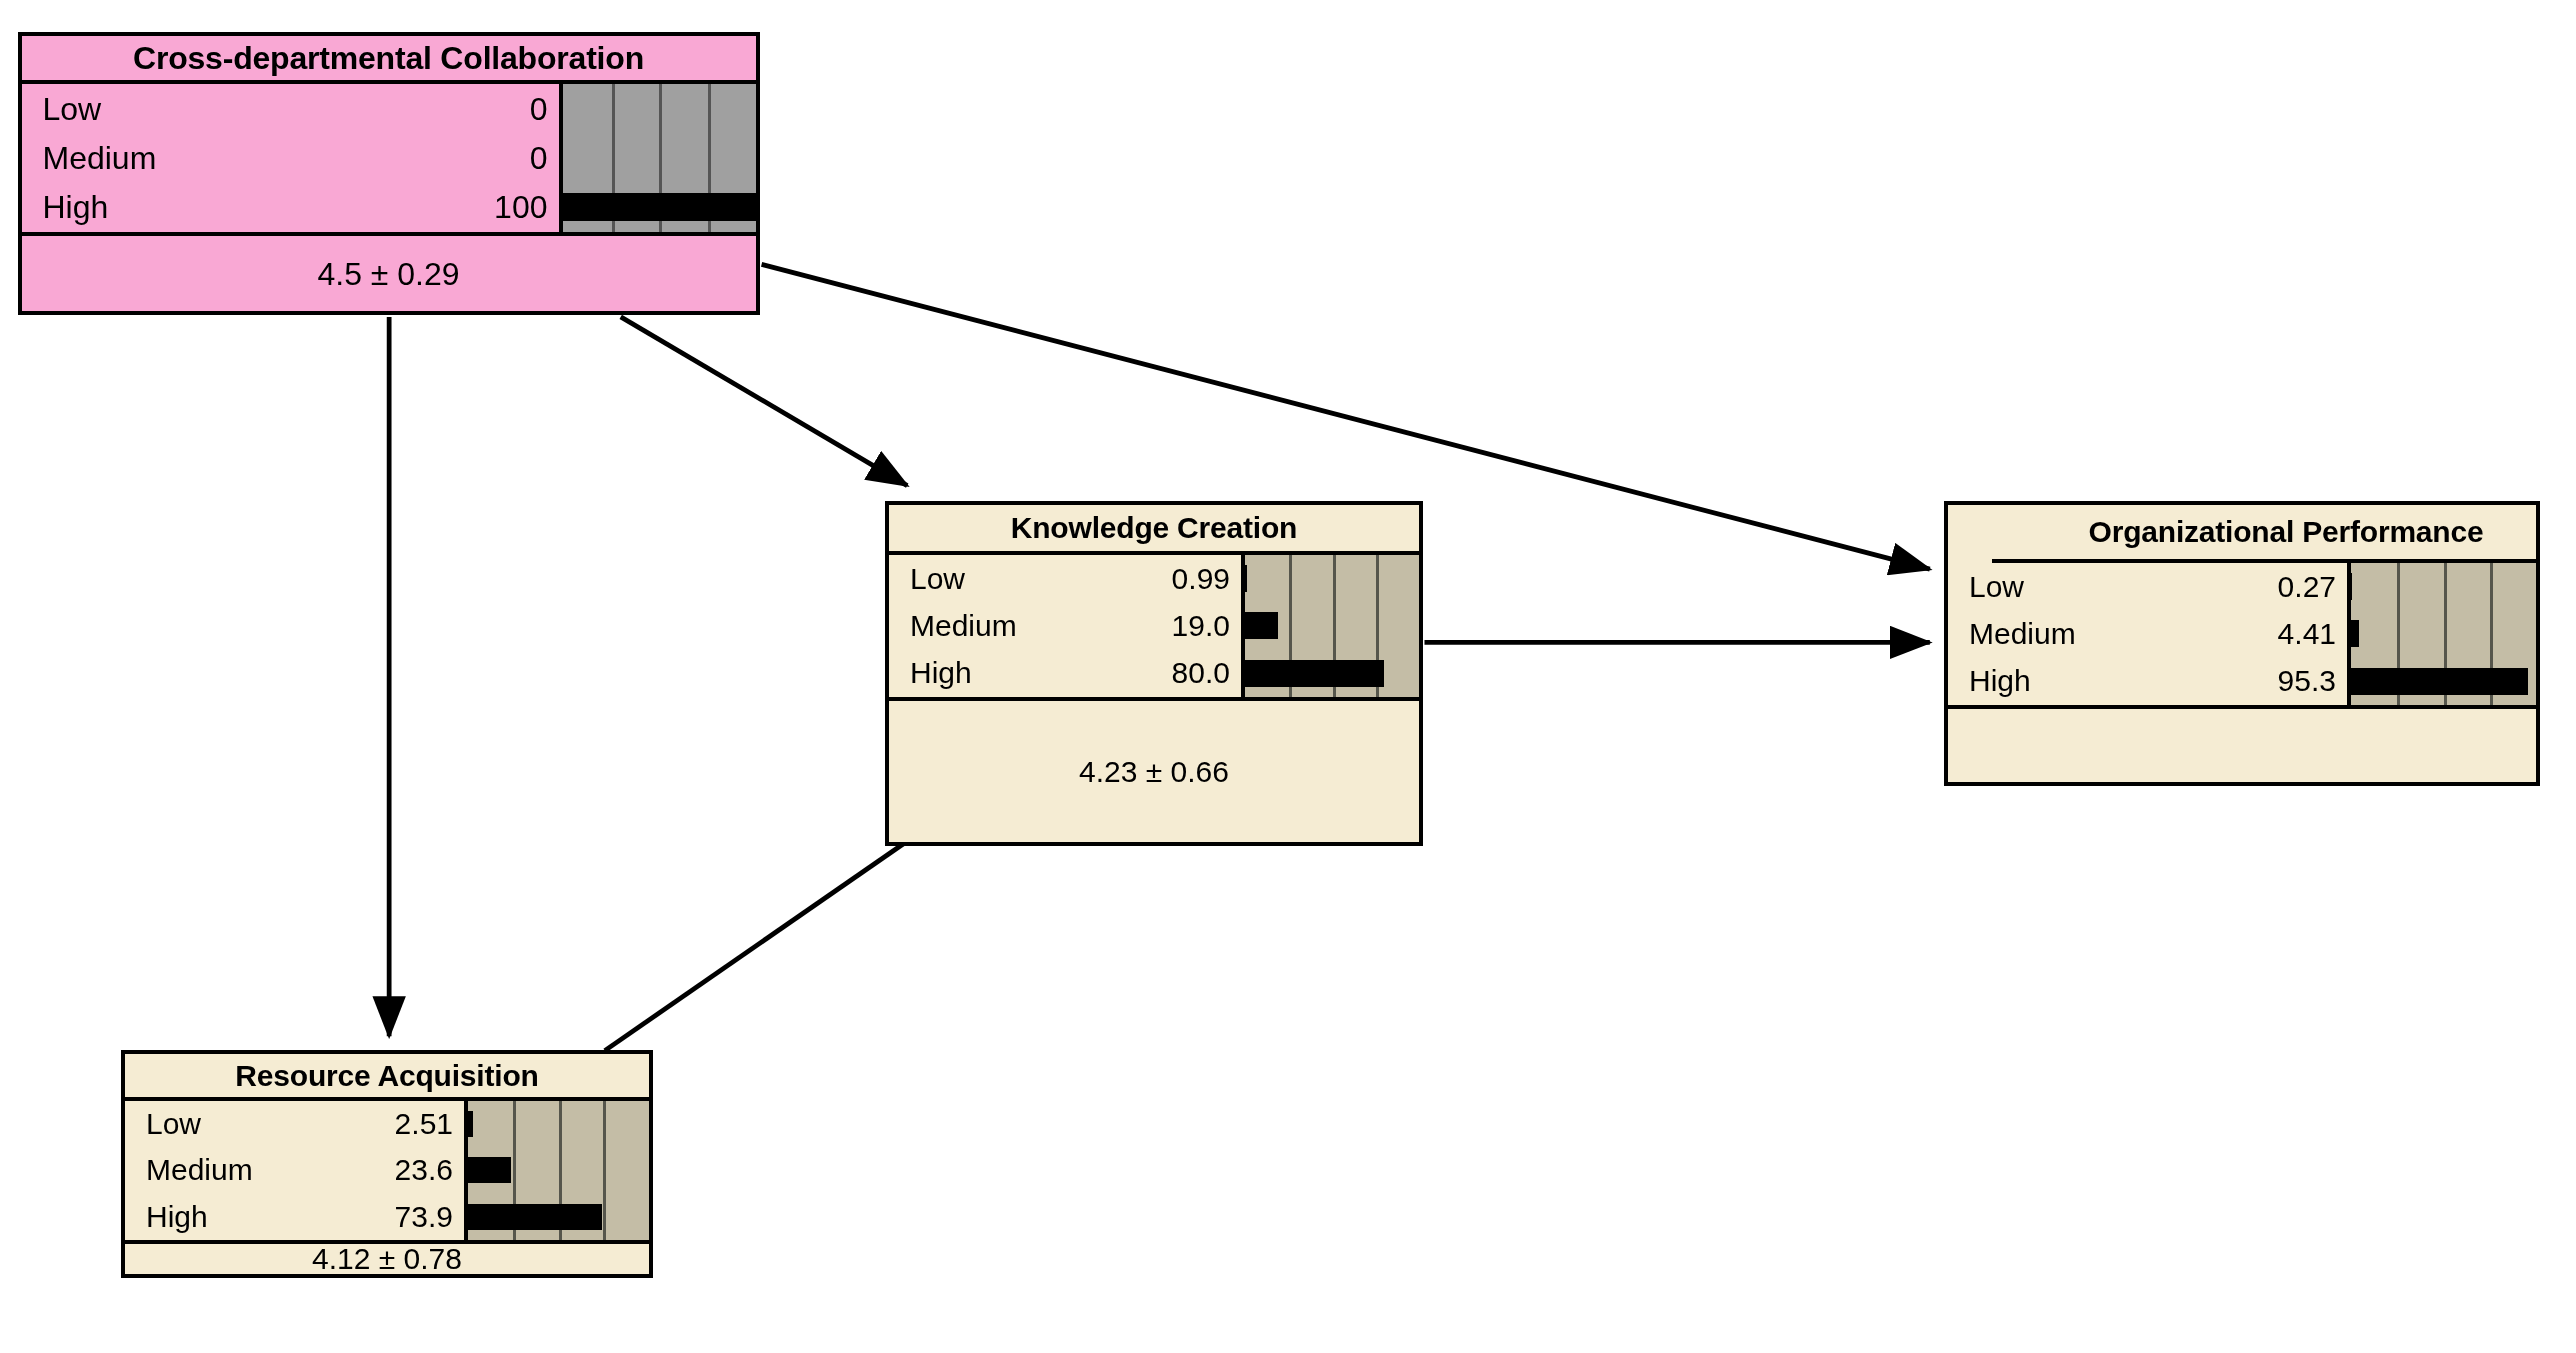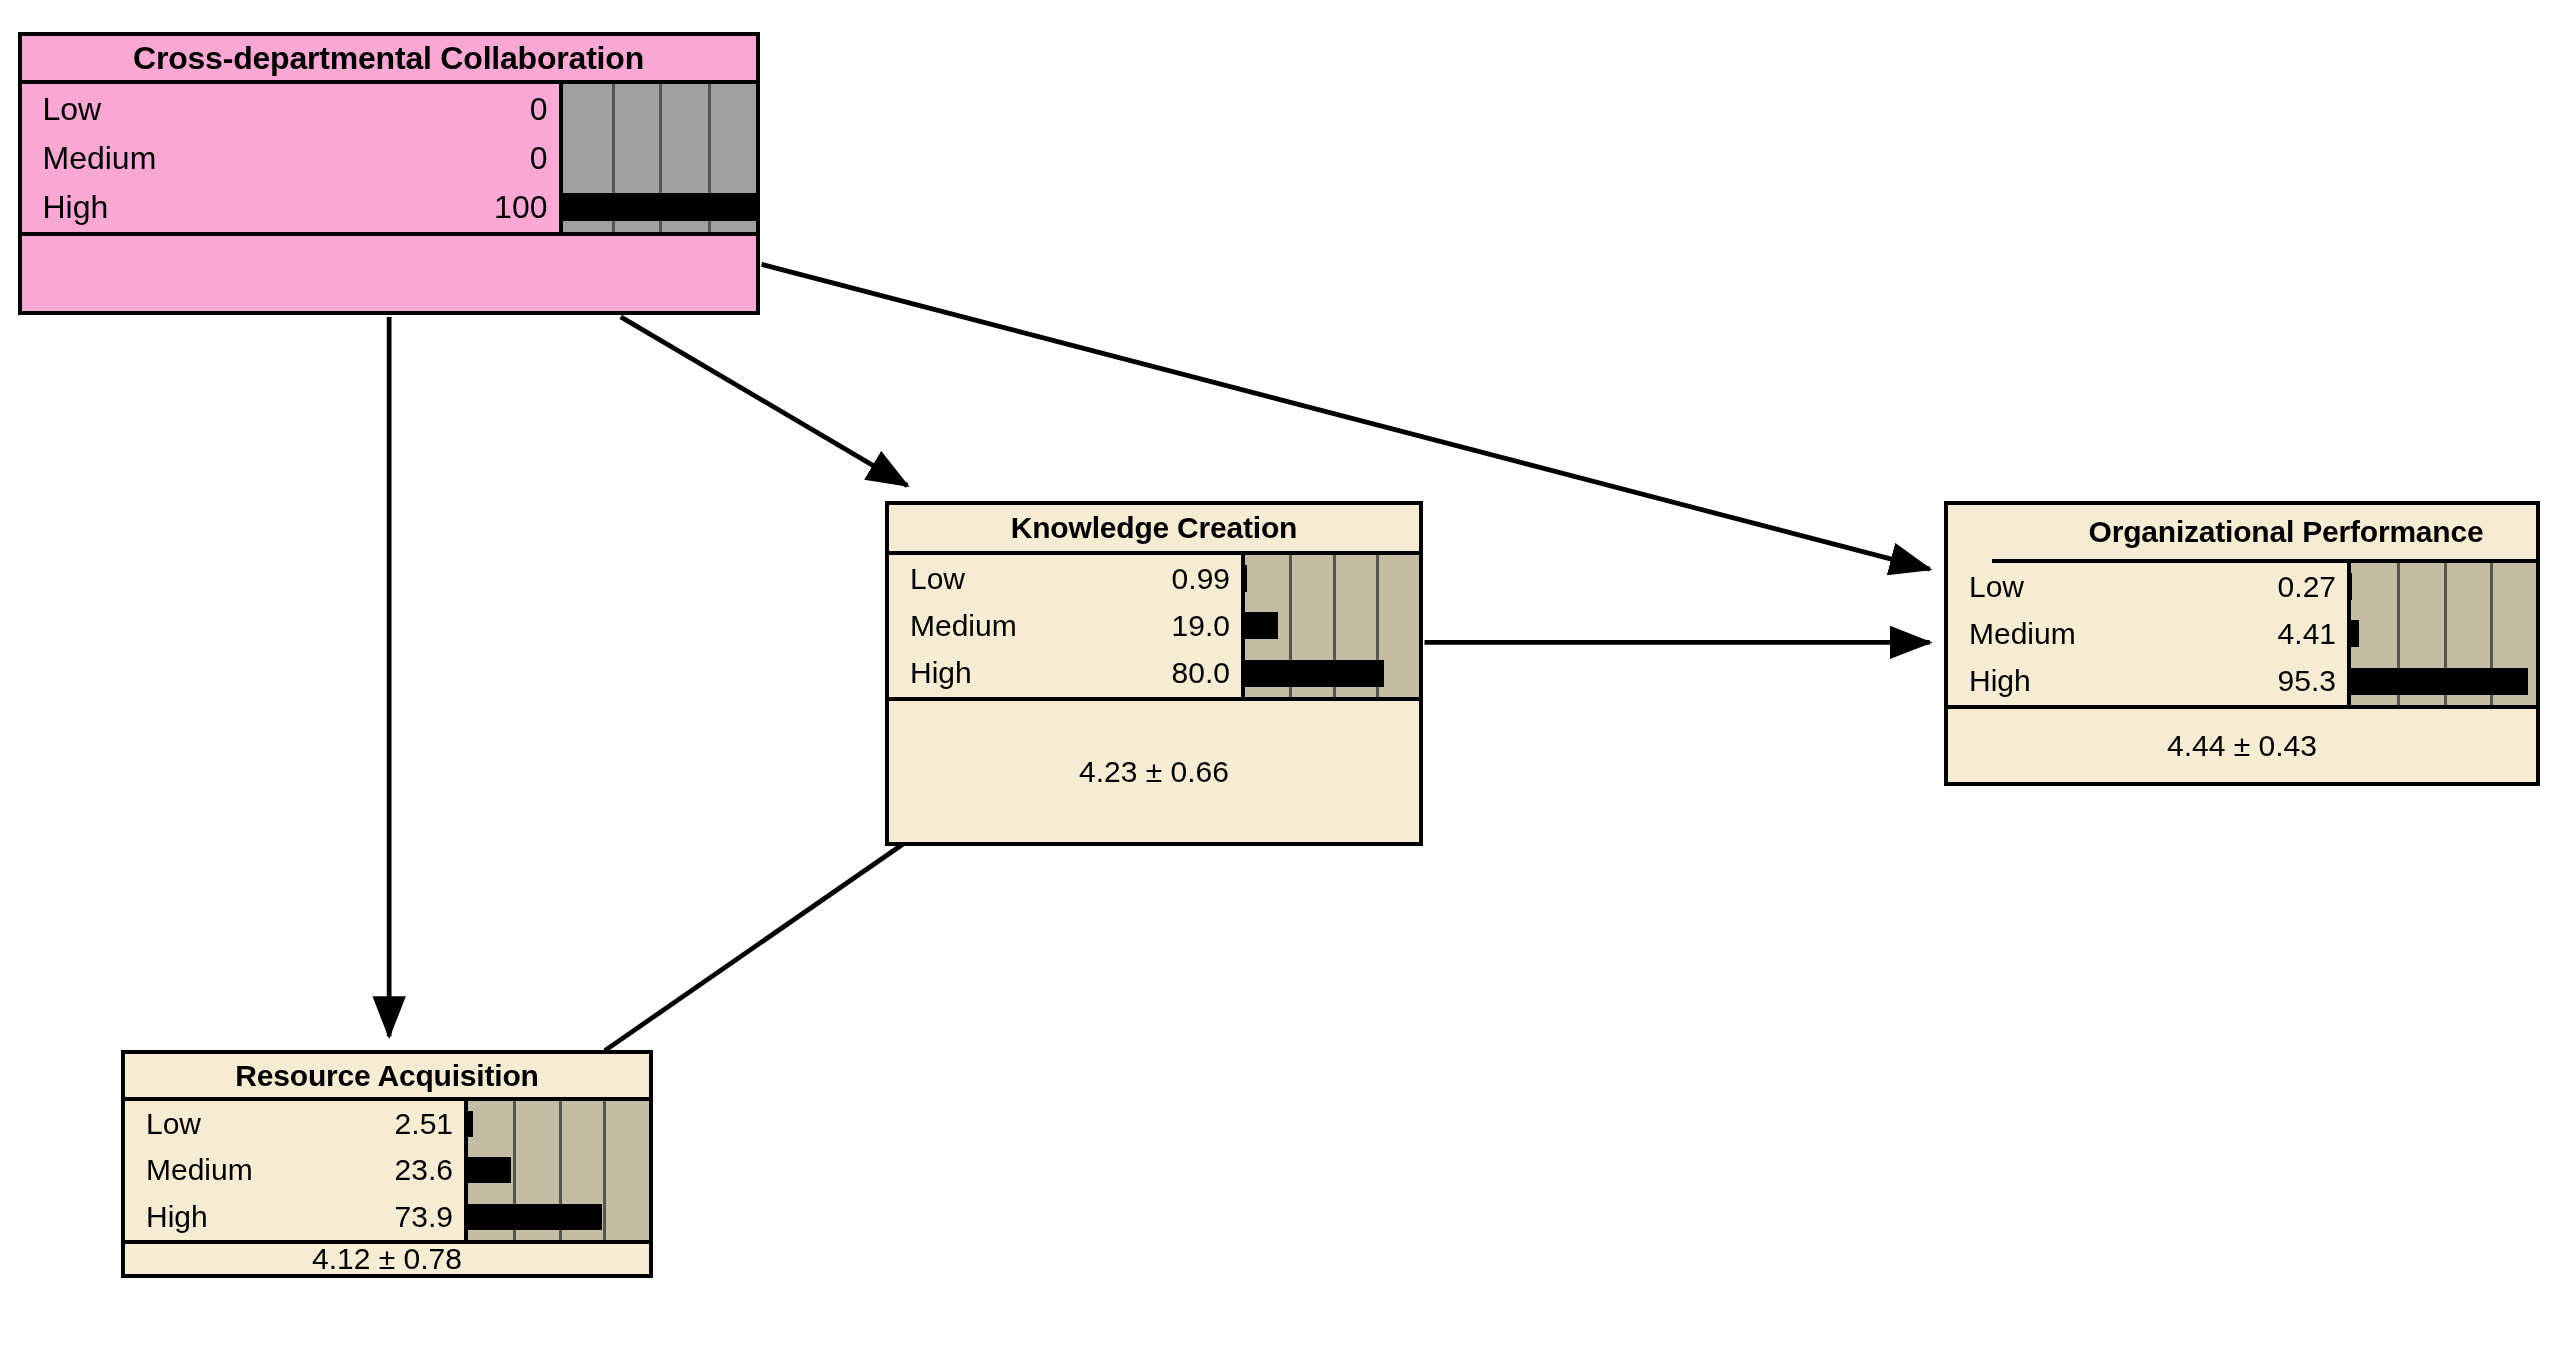--- a/index.html
+++ b/index.html
@@ -186,20 +186,21 @@
             <div class="bar-fill" style="width: 0px; height: 28px;"></div>
           </div>
           <div class="bar-track" style="height: 51px;">
             <div class="bar-fill" style="width: 0px; height: 28px;"></div>
           </div>
           <div class="bar-track" style="height: 51px;">
             <div class="bar-fill" style="width: 193px; height: 28px;"></div>
           </div>
         </div>
     </div>
+    <div class="node-mean" style="font-size: 32px;">4.5 ± 0.29</div>
   </div>
 
   <div class="node" style="left: 885px; top: 501px; width: 538px; height: 345px;">
     <div class="node-title" style="height: 50px; font-size: 30px;">Knowledge Creation</div>
     <div class="node-body" style="height: 146px;">
       <div class="state-list" style="padding-left: 21px; font-size: 30px;">
         <div class="state-row" style="height: 49px;">
           <span class="state-name">Low</span>
           <span class="state-value">0.99</span>
         </div>
@@ -259,21 +260,20 @@
             <div class="bar-fill" style="width: 0.8px; height: 27px;"></div>
           </div>
           <div class="bar-track" style="height: 49px;">
             <div class="bar-fill" style="width: 8px; height: 27px;"></div>
           </div>
           <div class="bar-track" style="height: 49px;">
             <div class="bar-fill" style="width: 177px; height: 27px;"></div>
           </div>
         </div>
     </div>
-    <div class="node-mean" style="font-size: 30px;">4.44 ± 0.43</div>
   </div>
 
   <div class="node" style="left: 121px; top: 1050px; width: 532px; height: 228px;">
     <div class="node-title" style="height: 50px; font-size: 30px;">Resource Acquisition</div>
     <div class="node-body" style="height: 143px;">
       <div class="state-list" style="padding-left: 21px; font-size: 30px;">
         <div class="state-row" style="height: 48px;">
           <span class="state-name">Low</span>
           <span class="state-value">2.51</span>
         </div>

